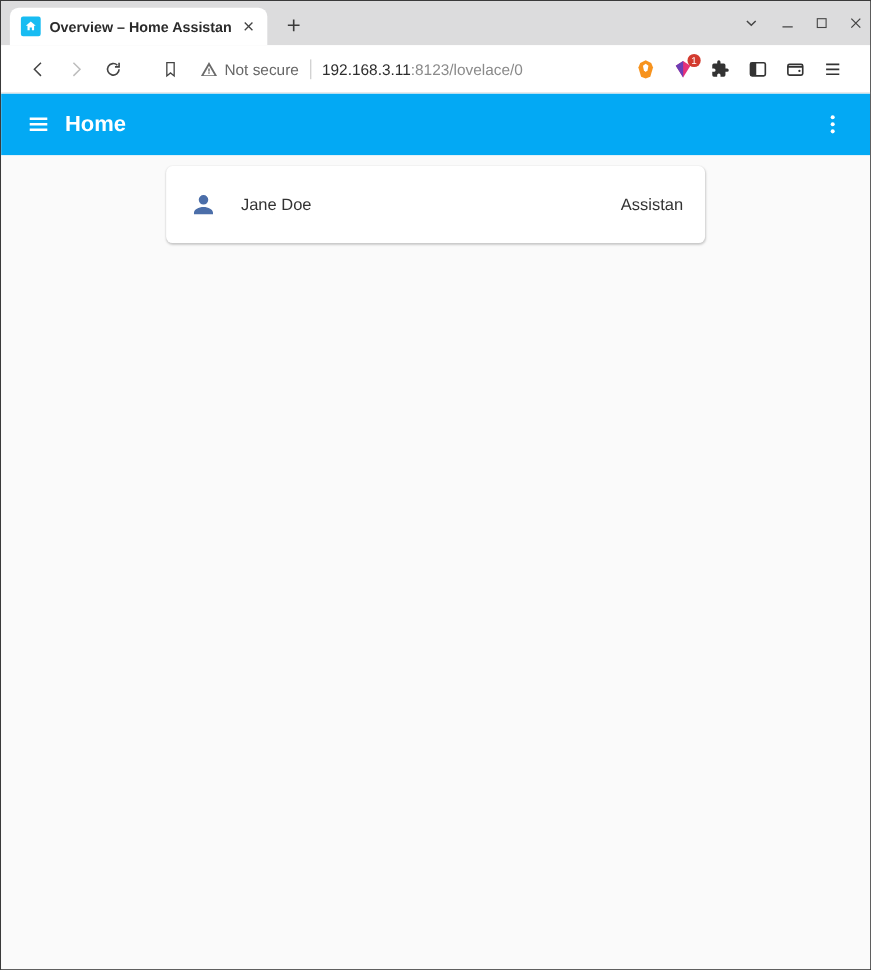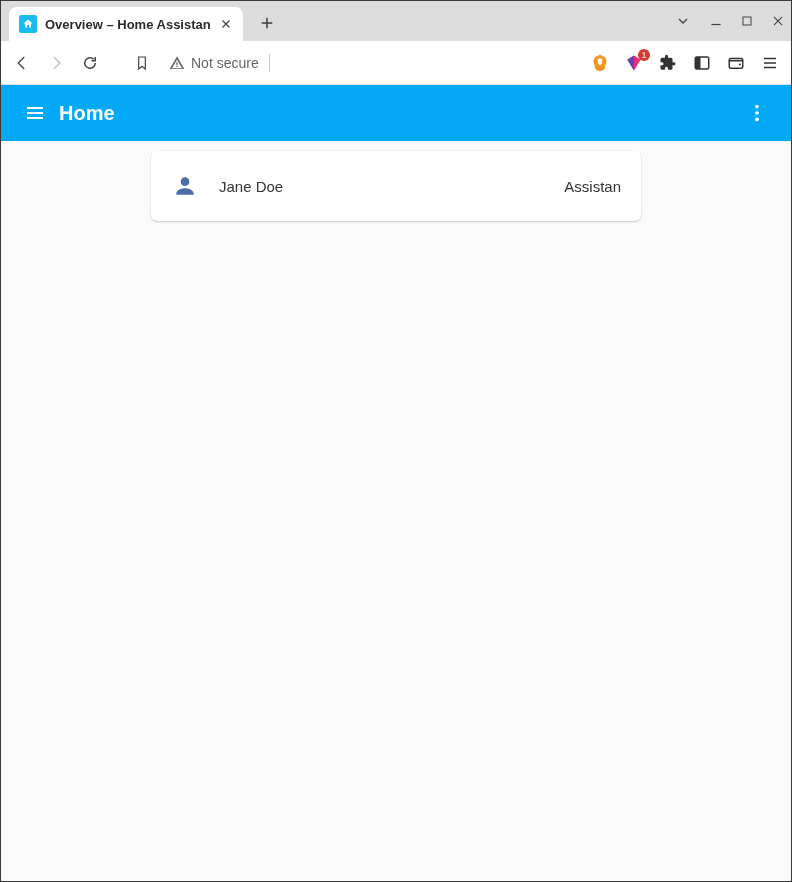--- a/index.html
+++ b/index.html
@@ -57,21 +57,21 @@
       color: #454545;
     }
     .win-controls span, .win-controls svg { cursor: pointer; }
 
     
     .toolbar {
       height: 44px;
       background: #fff;
       border-bottom: 1px solid #dcdcdc;
       display:flex; align-items:center;
-      padding: 0 10px;
+      padding: 0 23px;
       gap: 12px;
       color: #555;
     }
     .tb-icon {
       width: 22px; height: 22px;
       display:flex;align-items:center;justify-content:center;
       cursor:pointer;
     }
     .tb-icon.disabled { opacity: .35; cursor: default; }
     .toolbar .spacer-sm { width: 6px; }
@@ -222,20 +222,23 @@
     </span>
 
     <div class="addr">
       <span class="sec-warn">
         <svg viewBox="0 0 24 24" width="16" height="16">
             <path fill="#6b6b6b" d="M12 2L1 21h22L12 2zm0 5l7.5 13h-15L12 7zm-1 4v4h2v-4h-2zm0 5v2h2v-2h-2z"></path>
           </svg>
         <span>Not secure</span>
       </span>
       <span class="divider"></span>
+      <span class="url">
+        <span>192.168.3.11</span><span class="dim">:8123/lovelace/0</span>
+      </span>
     </div>
 
     <span class="tb-icon">
       <svg viewBox="0 0 24 24" width="20" height="20">
         <path fill="#f7931e" d="M12 2l6 3 2 5-3 10-5 2-5-2L4 10l2-5z"></path>
         <path fill="#fff" d="M12 6l3 2-1 5-2 2-2-2-1-5z"></path>
       </svg>
     </span>
     <span class="brave-badge">
       <svg viewBox="0 0 24 24" width="20" height="20">

